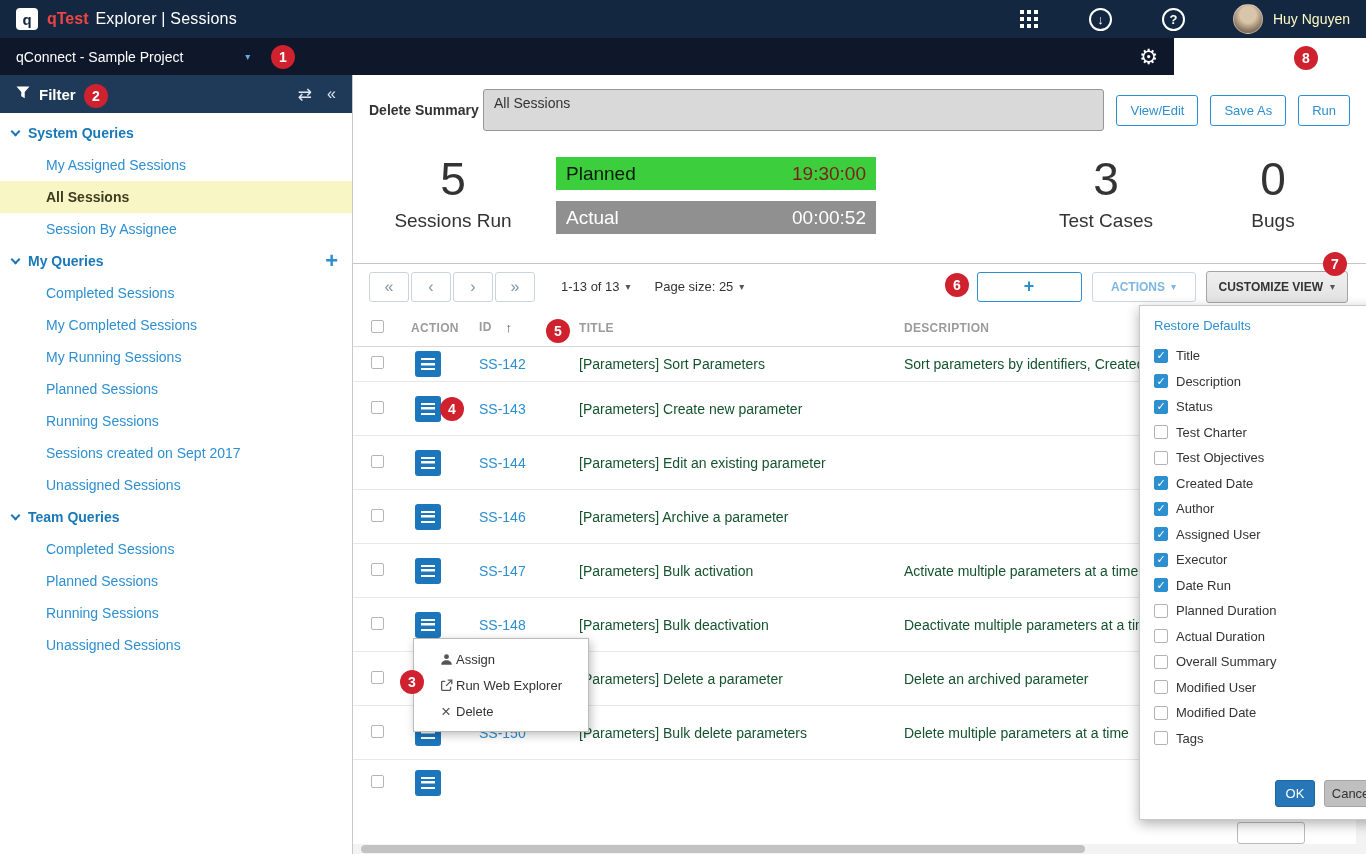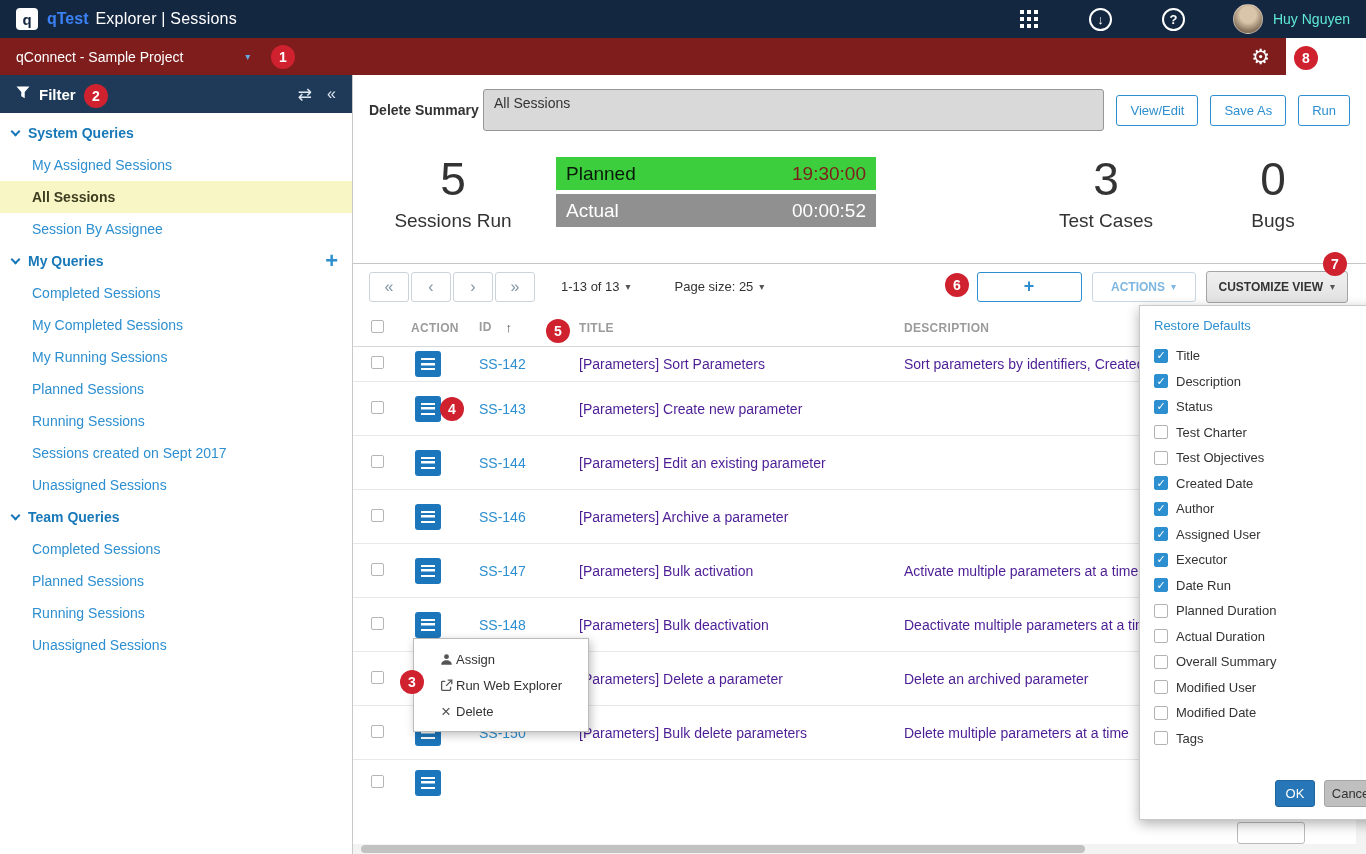--- a/index.html
+++ b/index.html
@@ -5,53 +5,53 @@
   * { margin:0; padding:0; box-sizing:border-box; }
   html,body { width:1366px; height:854px; }
   body { font-family:"Liberation Sans","DejaVu Sans",sans-serif; background:#fff; color:#333;
          position:relative; overflow:hidden; }
 
   
   .topbar { position:absolute; left:0; top:0; width:1366px; height:38px; background:#142741;
             display:flex; align-items:center; padding:0 16px; z-index:5; }
   .logo { width:22px; height:22px; background:#fff; border-radius:4px; color:#142741;
           font-weight:bold; font-size:15px; display:flex; align-items:center; justify-content:center; }
-  .brand-name { color:#3b82f6; font-weight:bold; font-size:16px; margin-left:9px; }
+  .brand-name { color:#ef4444; font-weight:bold; font-size:16px; margin-left:9px; }
   .brand-rest { color:#fff; font-size:16px; margin-left:7px; letter-spacing:.2px; }
   .topbar-right { margin-left:auto; display:flex; align-items:center; }
   .tb-circle { width:23px; height:23px; border:2px solid #fff; border-radius:50%; color:#fff;
                font-size:13px; font-weight:bold; display:flex; align-items:center; justify-content:center;
                cursor:pointer; }
   .apps { margin-right:50px; display:flex; cursor:pointer; }
   .dl { margin-right:50px; } .help { margin-right:48px; }
   .avatar { width:30px; height:30px; border-radius:50%; margin-right:10px; cursor:pointer;
             background:radial-gradient(circle at 50% 35%, #d9c5a9 0 35%, #8a7560 70%, #5d4f41 100%);
             border:1px solid rgba(255,255,255,.4); }
-  .user-name { color:#5eead4; font-size:14px; cursor:pointer; }
-
-  
-  .projectbar { position:absolute; left:0; top:38px; width:1286px; height:37px; background:#7f1d1d;
+  .user-name { color:#fef9c3; font-size:14px; cursor:pointer; }
+
+  
+  .projectbar { position:absolute; left:0; top:38px; width:1174px; height:37px; background:#0f172a;
                 display:flex; align-items:center; padding:0 16px; z-index:4; }
   .project-select { color:#fff; font-size:14px; display:flex; align-items:center; cursor:pointer; }
   .project-caret { color:#64a9e0; font-size:10px; margin-left:62px; }
   .projectbar-right { margin-left:auto; display:flex; align-items:center; }
   .gear { color:#fff; font-size:21px; line-height:1; cursor:pointer; }
 
   
   .sidebar { position:absolute; left:0; top:75px; width:352px; bottom:0; background:#fff; }
   .filter-bar { height:38px; background:#1e3a58; display:flex; align-items:center; padding:0 16px; }
   .filter-label { color:#fff; font-weight:bold; font-size:15px; margin-left:9px; }
   .fb-right { margin-left:auto; display:flex; align-items:center; gap:15px; color:#dde6ef; }
   .swap-ic { font-size:17px; cursor:pointer; } .collapse-ic { font-size:16px; cursor:pointer; }
   .nav { padding-top:4px; font-size:14px; }
   .nav-section { height:32px; display:flex; align-items:center; padding-left:12px; gap:9px;
                  color:#1878b8; font-weight:bold; cursor:pointer; }
   .chev { width:7px; height:7px; border-right:2px solid #1878b8; border-bottom:2px solid #1878b8;
           transform:rotate(45deg); margin-top:-4px; }
-  .nav-item { height:32px; display:flex; align-items:center; padding-left:32px; color:#2d8fd0; cursor:pointer; }
+  .nav-item { height:32px; display:flex; align-items:center; padding-left:46px; color:#2d8fd0; cursor:pointer; }
   .nav-item.selected { background:#f9f6c5; color:#3c3c20; font-weight:bold; }
   .add-plus { margin-left:auto; margin-right:14px; color:#2d8fd0; font-size:22px; font-weight:bold;
               line-height:1; cursor:pointer; }
 
   
   .main { position:absolute; left:352px; top:75px; right:0; bottom:0; background:#fff;
           border-left:1px solid #c9c9c9; overflow:hidden; }
   .query-panel { position:absolute; left:0; top:0; right:0; height:70px; display:flex;
                  align-items:center; padding:0 16px; }
   .qs-label { font-weight:bold; font-size:14px; width:114px; }
@@ -63,31 +63,31 @@
                       align-items:center; cursor:pointer; white-space:nowrap; }
 
   .stats { position:absolute; top:70px; left:0; right:0; height:119px; display:flex;
            border-bottom:1px solid #c6c6c6; padding-top:8px; }
   .stat { text-align:center; }
   .stat .num { font-size:46px; color:#333; line-height:1.15; }
   .stat .lbl { font-size:19px; color:#333; margin-top:4px; }
   .stat.c1 { width:200px; } .stat.c3 { width:180px; margin-left:140px; } .stat.c4 { width:150px; margin-left:2px; }
   .bars { width:320px; margin-left:3px; padding-top:4px; }
   .bar { height:33px; display:flex; align-items:center; justify-content:space-between;
-         padding:12px 10px; margin-bottom:4px; font-size:19px; }
+         padding:12px 10px; margin-bottom:11px; font-size:19px; }
   .bar.planned { background:#3cce3c; } .bar.planned .bl { color:#0a1a0a; } .bar.planned .bv { color:#7f1d1d; }
   .bar.actual { background:#909090; color:#fff; }
 
   .toolbar { position:absolute; top:189px; left:0; right:0; height:45px; display:flex;
              align-items:center; padding:0 18px 0 16px; }
   .pagenav { display:flex; gap:2px; }
   .pbtn { width:40px; height:30px; border:1px solid #ccd4db; border-radius:3px; background:#fff;
           color:#8195a6; font-size:16px; display:flex; align-items:center; justify-content:center; cursor:pointer; }
   .range, .pagesize { font-size:13px; color:#333; display:flex; align-items:center; gap:6px; cursor:pointer; }
-  .range { margin-left:26px; } .pagesize { margin-left:44px; }
+  .range { margin-left:26px; } .pagesize { margin-left:24px; }
   .caret { font-size:10px; color:#555; }
   .add-btn { margin-left:auto; width:105px; height:30px; border:1px solid #2d8fd0; border-radius:3px;
              background:#fff; color:#2d8fd0; font-size:18px; font-weight:bold; display:flex;
              align-items:center; justify-content:center; cursor:pointer; }
   .actions-btn { margin-left:10px; width:104px; height:30px; border:1px solid #c9d8e4; border-radius:3px;
                  background:#fff; color:#7db6e0; font-size:12px; font-weight:bold; display:flex;
                  align-items:center; justify-content:center; gap:6px; cursor:pointer; }
   .actions-btn .caret { color:#7db6e0; }
   .customize-btn { margin-left:10px; height:32px; padding:0 12px; border:1px solid #a5a5a5;
                    border-radius:3px; background:linear-gradient(#efefef,#e2e2e2); color:#333;
@@ -106,21 +106,21 @@
   .rows { position:absolute; top:272px; left:0; right:0; bottom:0; }
   .trow { height:54px; display:flex; align-items:center; padding-left:18px; border-bottom:1px solid #e8e8e8;
           white-space:nowrap; }
   .trow.cut { height:35px; }
   .trow.partial { height:45px; border-bottom:none; }
   .acticon { width:26px; height:26px; background:#1b76bb; border-radius:3px; display:flex;
              align-items:center; justify-content:center; margin-left:4px; cursor:pointer; }
   .bars3 { width:14px; height:12px; border-top:2.5px solid #fff; border-bottom:2.5px solid #fff;
            background:linear-gradient(#fff,#fff) center/100% 2.5px no-repeat; }
   .rid { color:#2d8fd0; font-size:14px; text-decoration:none; cursor:pointer; display:inline-block; }
-  .rtitle, .rdesc { font-size:14px; color:#4c1d95; overflow:visible; }
+  .rtitle, .rdesc { font-size:14px; color:#14532d; overflow:visible; }
 
   .vscroll { position:absolute; right:0; top:234px; width:10px; bottom:10px; background:#f3f3f3; }
   .vthumb { position:absolute; top:38px; left:1px; width:8px; height:130px; background:#c2c2c2; border-radius:4px; }
   .hscroll { position:absolute; left:0; right:0; bottom:0; height:10px; background:#f3f3f3; }
   .hthumb { position:absolute; left:8px; top:1px; width:724px; height:8px; background:#c2c2c2; border-radius:4px; }
 
   
   .context-menu { position:absolute; left:413px; top:638px; width:176px; background:#fff;
                   border:1px solid #bbb; box-shadow:2px 3px 9px rgba(0,0,0,.25); padding:7px 0; z-index:30; }
   .cm-item { height:26px; display:flex; align-items:center; padding-left:24px; gap:2px;

